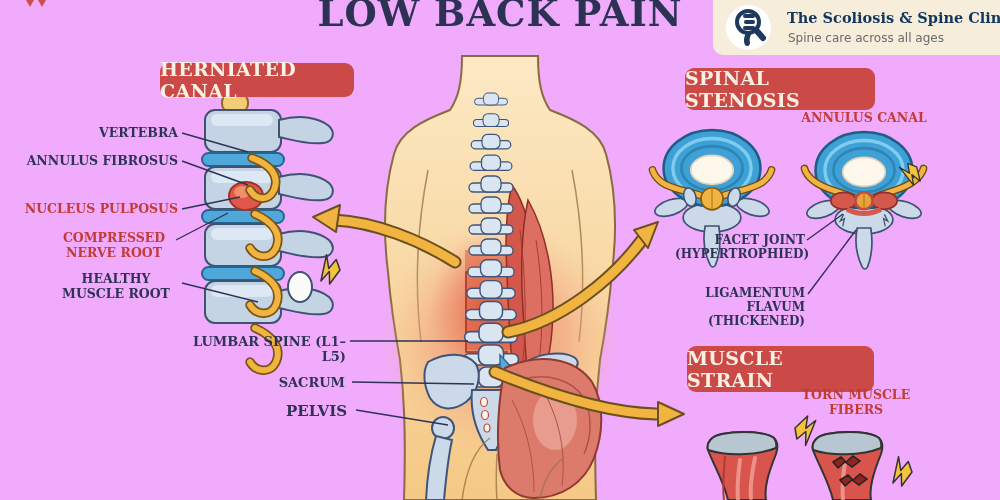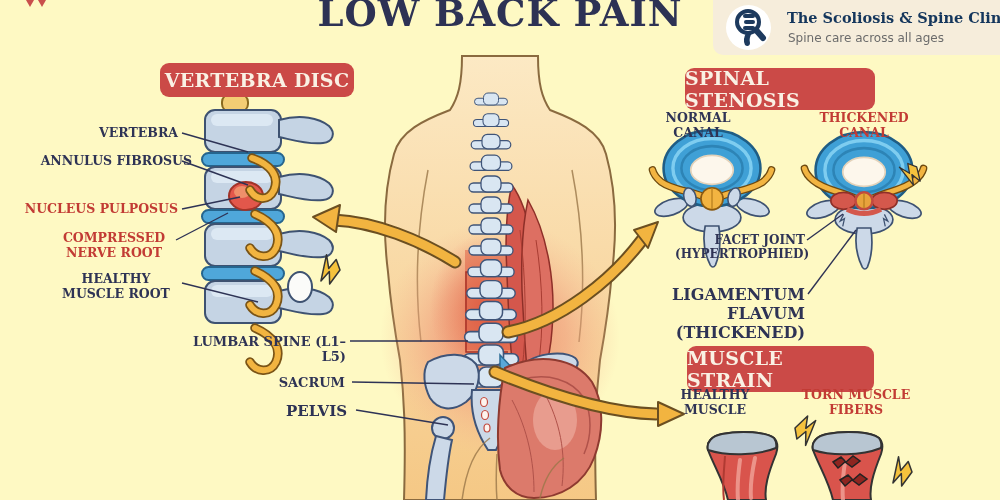--- a/index.html
+++ b/index.html
@@ -1,16 +1,16 @@
 <!DOCTYPE html>
 <html><head>
 <meta charset="utf-8">
 <style>
   html,body{margin:0;padding:0;background:#fff;}
-  .canvas{position:relative;width:1000px;height:500px;background:#fef9c3;overflow:hidden;
+  .canvas{position:relative;width:1000px;height:500px;background:#f0abfc;overflow:hidden;
           font-family:"DejaVu Serif",serif;}
   .title{position:absolute;top:-9px;left:0;width:100%;text-align:center;
          font-weight:800;font-size:37px;letter-spacing:1px;color:#2d3254;}
   .logo{position:absolute;top:0;right:0;width:287px;height:55px;background:#f6eddb;
         border-radius:0 0 0 10px;}
   .logo-icon{position:absolute;left:13px;top:5px;width:45px;height:45px;background:#ffffff;
              border-radius:50%;}
   .logo-name{position:absolute;left:74px;top:9px;font-weight:700;font-size:14.5px;color:#14365c;white-space:nowrap;}
   .logo-tag{position:absolute;left:75px;top:31px;font-family:"DejaVu Sans",sans-serif;
             font-size:12px;color:#6b6b6b;}
@@ -269,35 +269,33 @@
           <path d="M 20,28 C 18,32 17,36 19,40 C 21,42 24,41 24,38 C 23,34 24,31 26,28 Z"></path>
         </g>
         <circle cx="22" cy="17" r="11" fill="none" stroke="#1d3a5e" stroke-width="4"></circle>
         <line x1="30" y1="25" x2="37" y2="33" stroke="#1d3a5e" stroke-width="6" stroke-linecap="round"></line>
       </svg>
     </div>
     <div class="logo-name">The Scoliosis &amp; Spine Clinic (SG)</div>
     <div class="logo-tag">Spine care across all ages</div>
   </div>
 
-  <div class="badge" style="left:160px;top:63px;width:194px;height:34px;">VERTEBRA DISC</div>
+  <div class="badge" style="left:160px;top:63px;width:194px;height:34px;">HERNIATED CANAL</div>
   <div class="badge" style="left:685px;top:68px;width:190px;height:42px;">SPINAL STENOSIS</div>
   <div class="badge" style="left:687px;top:346px;width:187px;height:46px;">MUSCLE STRAIN</div>
 
   <div class="label" style="left:20px;top:126px;width:158px;text-align:right;">VERTEBRA</div>
-  <div class="label" style="left:20px;top:154px;width:158px;text-align:right;margin-left:14px;">ANNULUS FIBROSUS</div>
+  <div class="label" style="left:20px;top:154px;width:158px;text-align:right;">ANNULUS FIBROSUS</div>
   <div class="label red" style="left:20px;top:202px;width:158px;text-align:right;">NUCLEUS PULPOSUS</div>
   <div class="label red" style="left:58px;top:231px;width:112px;text-align:center;">COMPRESSED NERVE ROOT</div>
   <div class="label" style="left:60px;top:272px;width:112px;text-align:center;">HEALTHY MUSCLE ROOT</div>
 
   <div class="label" style="left:180px;top:334px;width:166px;text-align:right;font-size:13px;">LUMBAR SPINE (L1–L5)</div>
   <div class="label" style="left:225px;top:375px;width:120px;text-align:right;font-size:13px;">SACRUM</div>
   <div class="label" style="left:233px;top:403px;width:114px;text-align:right;font-size:15px;">PELVIS</div>
 
-  <div class="label" style="left:642px;top:111px;width:112px;text-align:center;">NORMAL CANAL</div>
-  <div class="label red" style="left:798px;top:111px;width:132px;text-align:center;">THICKENED CANAL</div>
+  <div class="label red" style="left:798px;top:111px;width:132px;text-align:center;">ANNULUS CANAL</div>
   <div class="label" style="left:675px;top:233px;width:130px;text-align:right;font-size:12px;">FACET JOINT (HYPERTROPHIED)</div>
-  <div class="label" style="left:650px;top:286px;width:155px;text-align:right;font-size:16px;">LIGAMENTUM FLAVUM (THICKENED)</div>
-
-  <div class="label" style="left:652px;top:388px;width:126px;text-align:center;">HEALTHY MUSCLE</div>
+  <div class="label" style="left:650px;top:286px;width:155px;text-align:right;font-size:12px;">LIGAMENTUM FLAVUM (THICKENED)</div>
+
   <div class="label red" style="left:780px;top:388px;width:152px;text-align:center;">TORN MUSCLE FIBERS</div>
 
 </div>
 
 </body></html>

